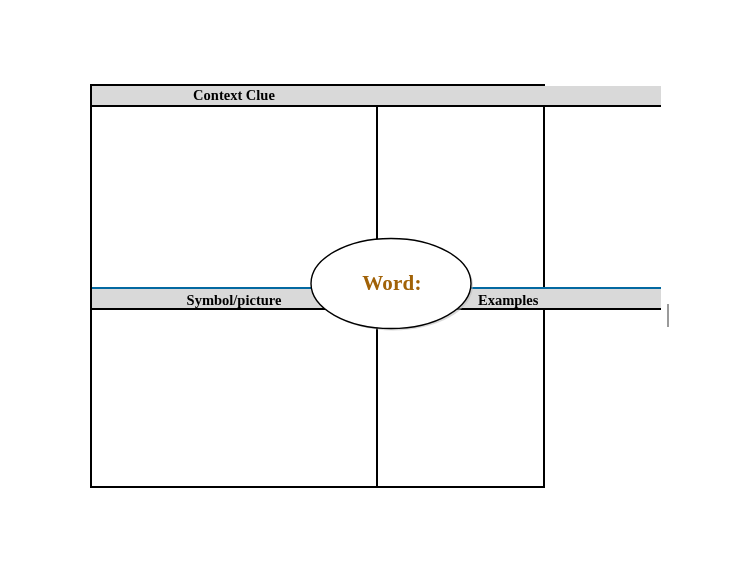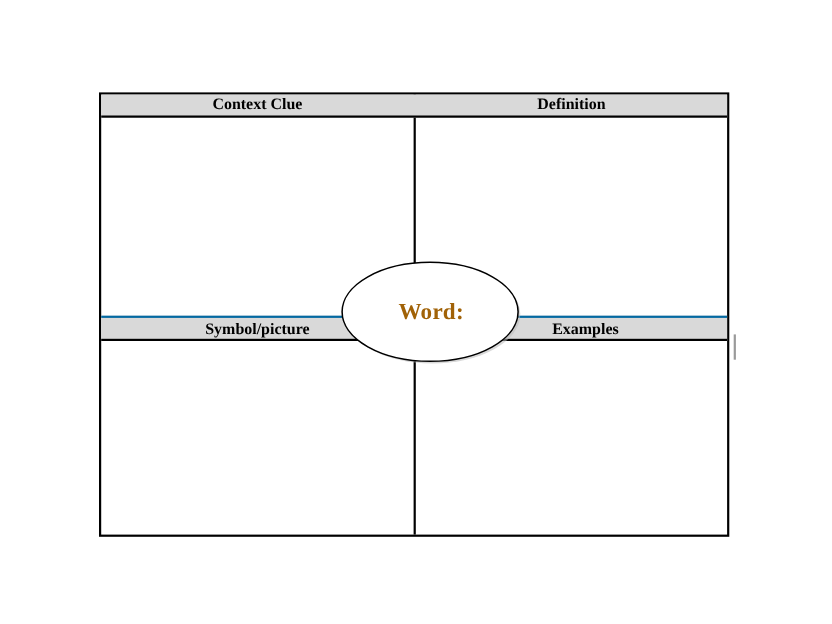--- a/index.html
+++ b/index.html
@@ -14,21 +14,21 @@
     background: #ffffff;
     overflow: hidden;
     font-family: "Liberation Serif", "DejaVu Serif", serif;
   }
 
   
   #organizer {
     position: absolute;
     left: 90px;
     top: 84px;
-    width: 573px;
+    width: 455px;
     height: 404px;
     box-sizing: border-box;
     border: 2px solid #000000;
     background: #ffffff;
   }
 
   
   .v-divider {
     position: absolute;
     left: 284px;
@@ -60,21 +60,21 @@
     font-weight: bold;
     color: #000000;
     white-space: nowrap;
     text-align: center;
   }
   .band.mid .band-label { top: 2px; }
 
   .lbl-context   { left: 0px;   width: 284px; }
   .lbl-definition{ left: 286px; width: 283px; }
   .lbl-symbol    { left: 0px;   width: 284px; }
-  .lbl-examples  { left: 386px; width: 160px; text-align: left; margin-left: 24px; }
+  .lbl-examples  { left: 386px; width: 160px; text-align: left; }
 
   
   #word-ellipse-wrap {
     position: absolute;
     left: 309px;
     top: 237px;
     width: 166px;
     height: 96px;
   }
   #word-ellipse-wrap svg { display: block; }
@@ -105,21 +105,20 @@
 <body>
 
 <div id="page">
 
   <div id="organizer">
 
     <div class="v-divider"></div>
 
     <div class="band top">
       <div class="band-label lbl-context">Context Clue</div>
-      <div class="band-label lbl-definition">Definition</div>
     </div>
 
     <div style="position:absolute;left:0px;top:21px;width:284px;height:180px;"></div>
 
     <div style="position:absolute;left:286px;top:21px;width:283px;height:180px;"></div>
 
     <div class="band mid">
       <div class="band-label lbl-symbol">Symbol/picture</div>
       <div class="band-label lbl-examples">Examples</div>
     </div>

